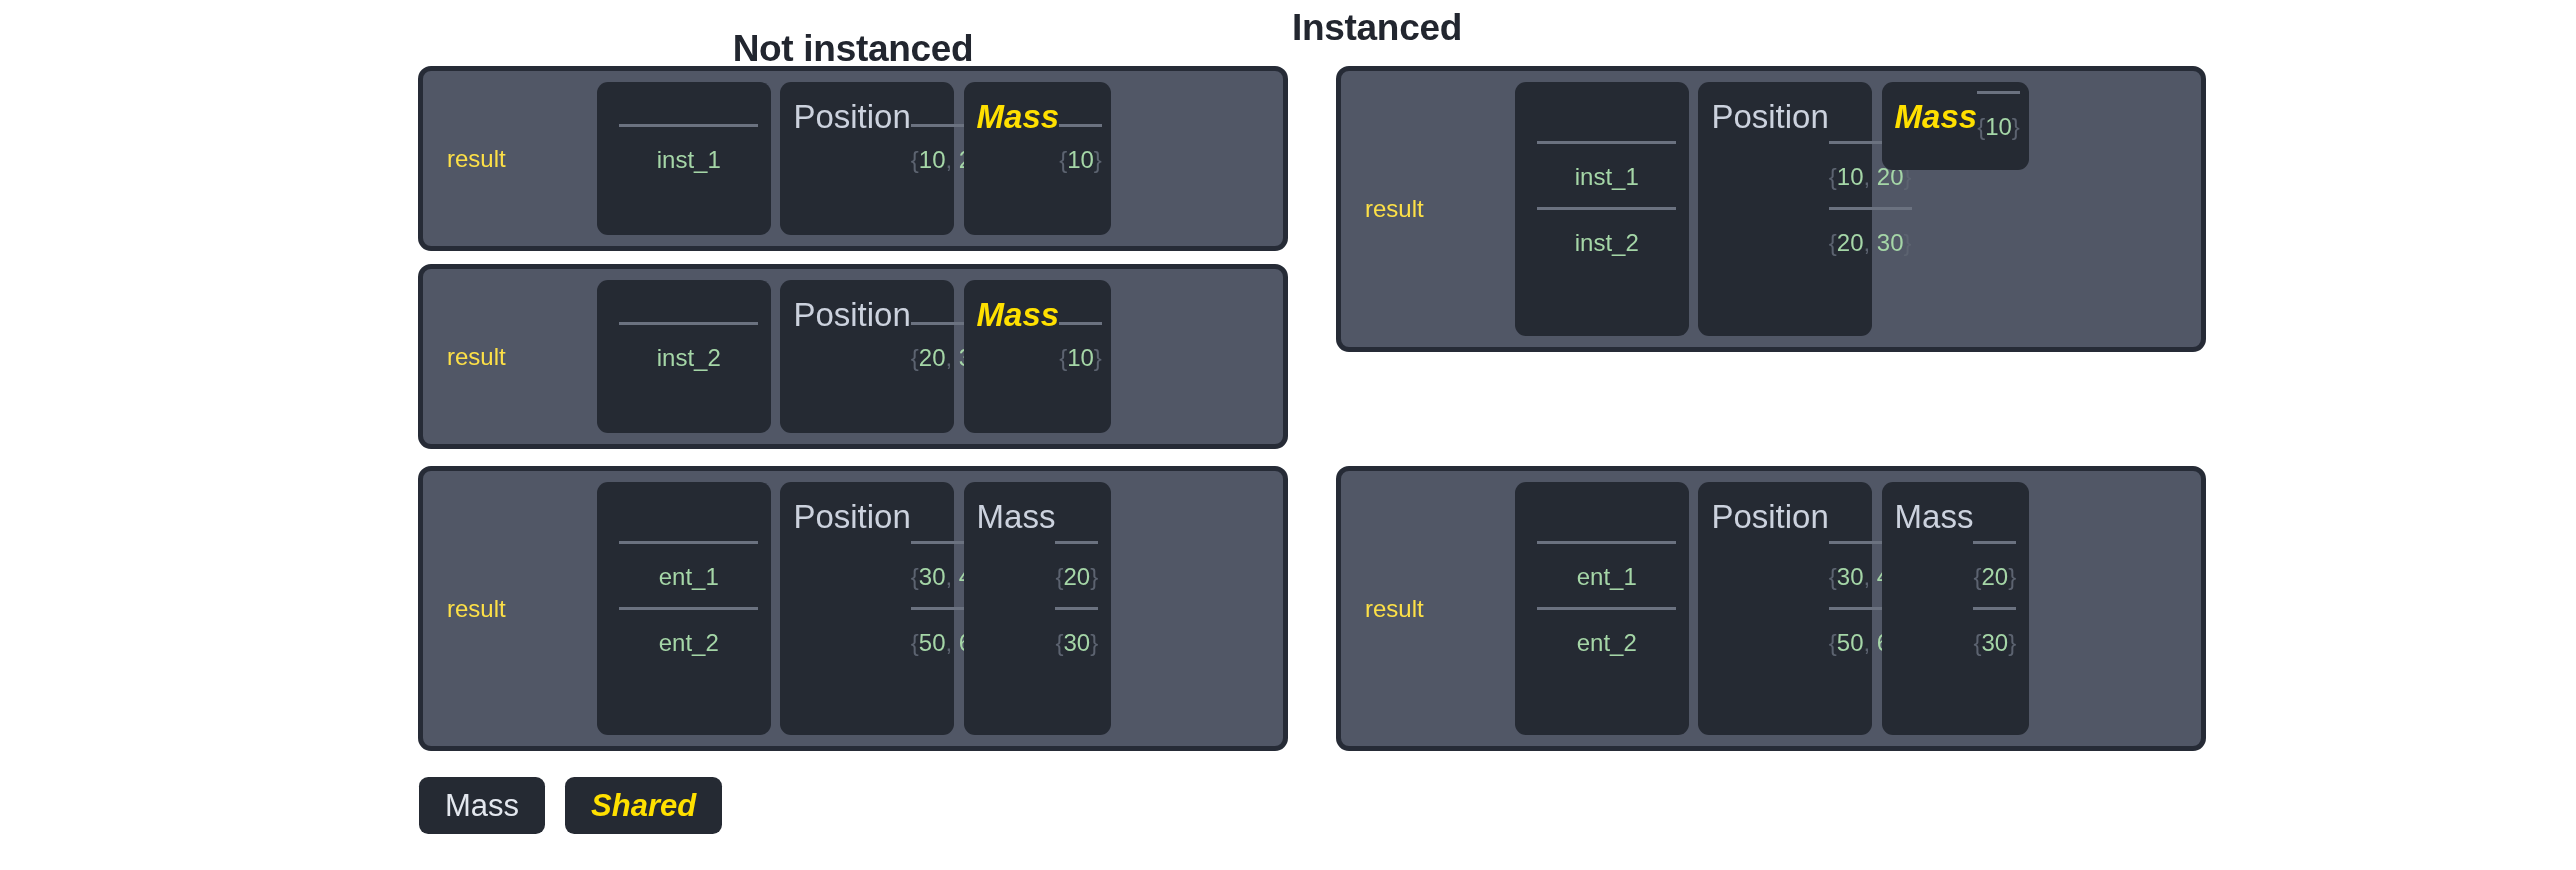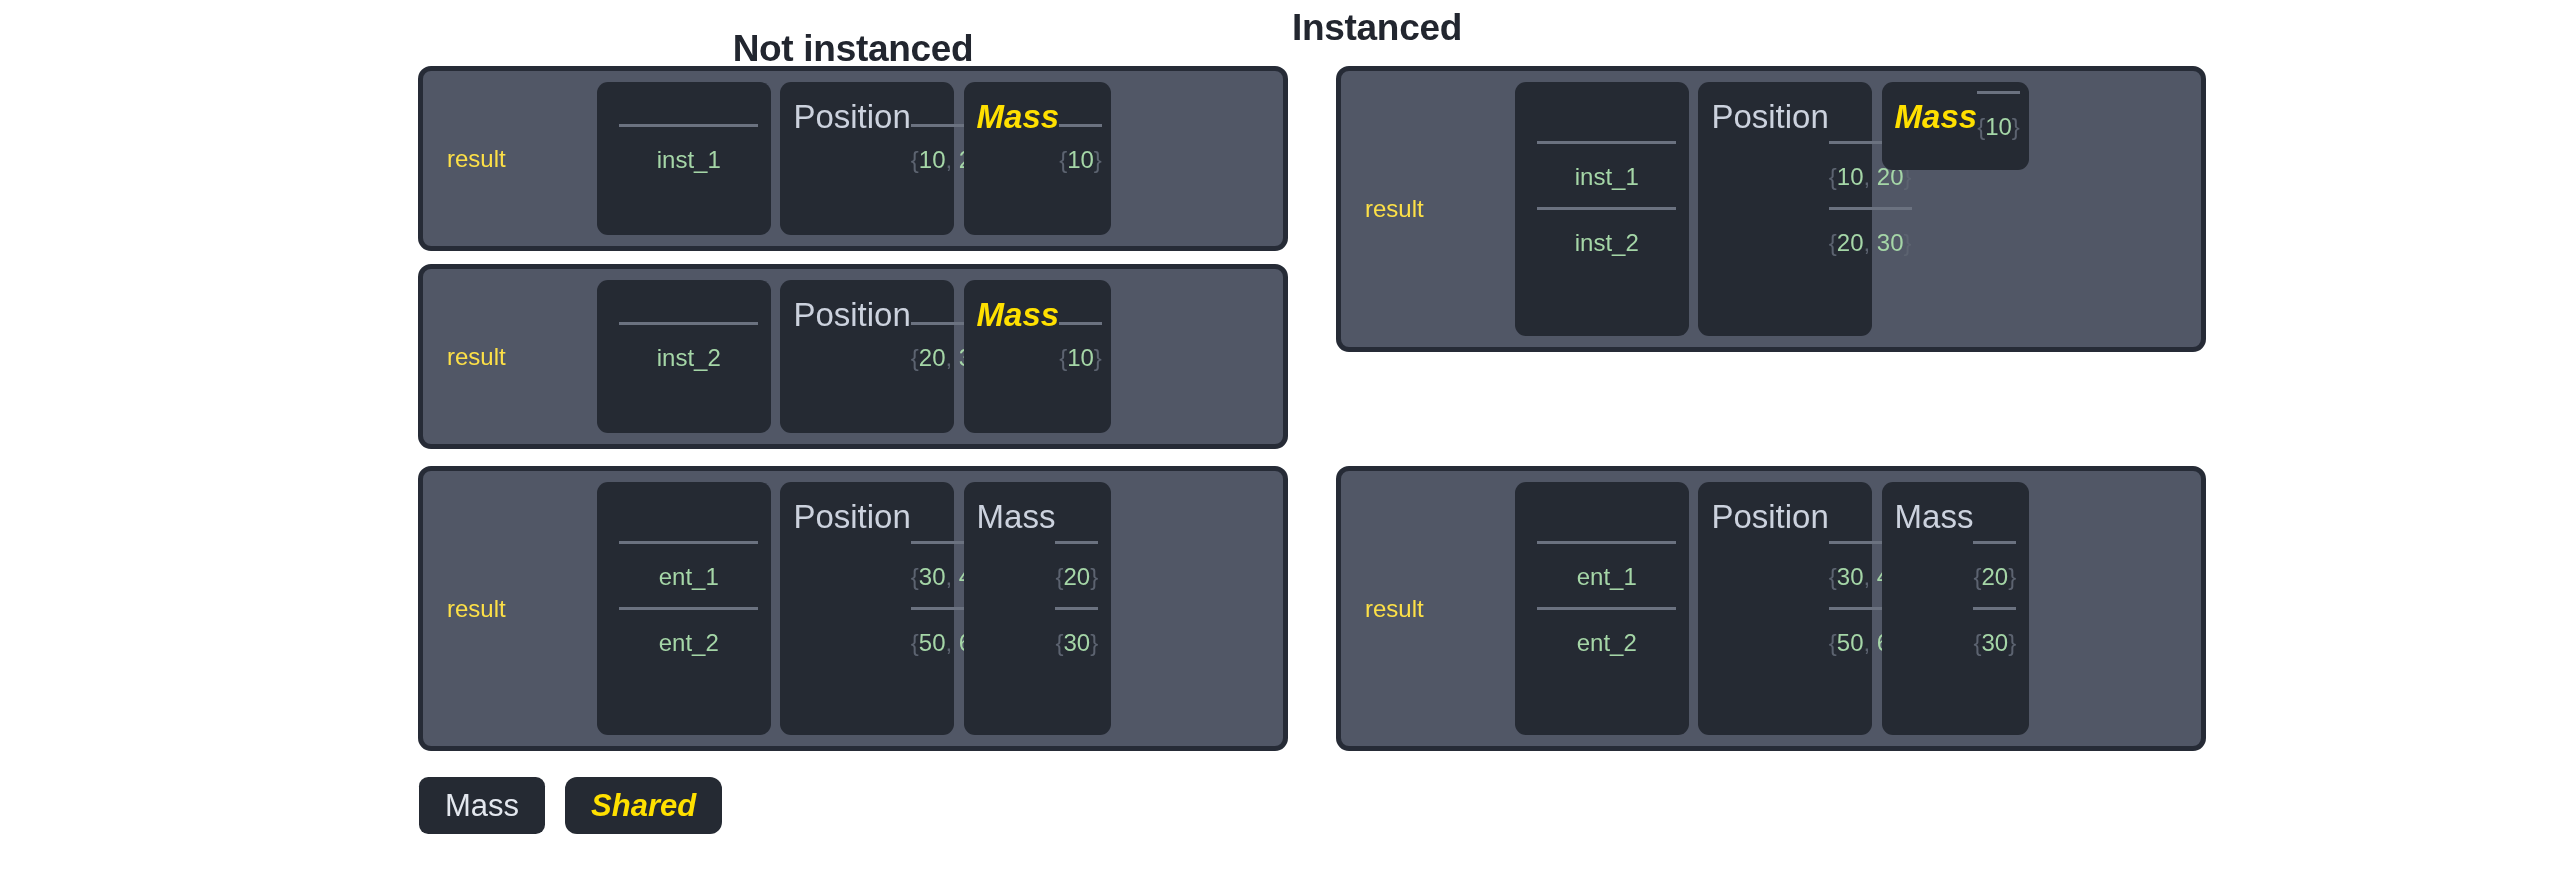--- a/index.html
+++ b/index.html
@@ -135,21 +135,20 @@
     align-items: center;
     justify-content: center;
     font-size: 31px;
     color: #e3e7ee;
     white-space: nowrap;
   }
   .legend-chip.shared {
     color: #ffe000;
     font-style: italic;
     font-weight: bold;
-    border-radius: 12px;
   }
 </style>
 </head>
 <body>
 
 <div id="root">
 
   <div class="col-title" id="title-left">Not instanced</div>
   <div class="col-title" id="title-right">Instanced</div>
 

